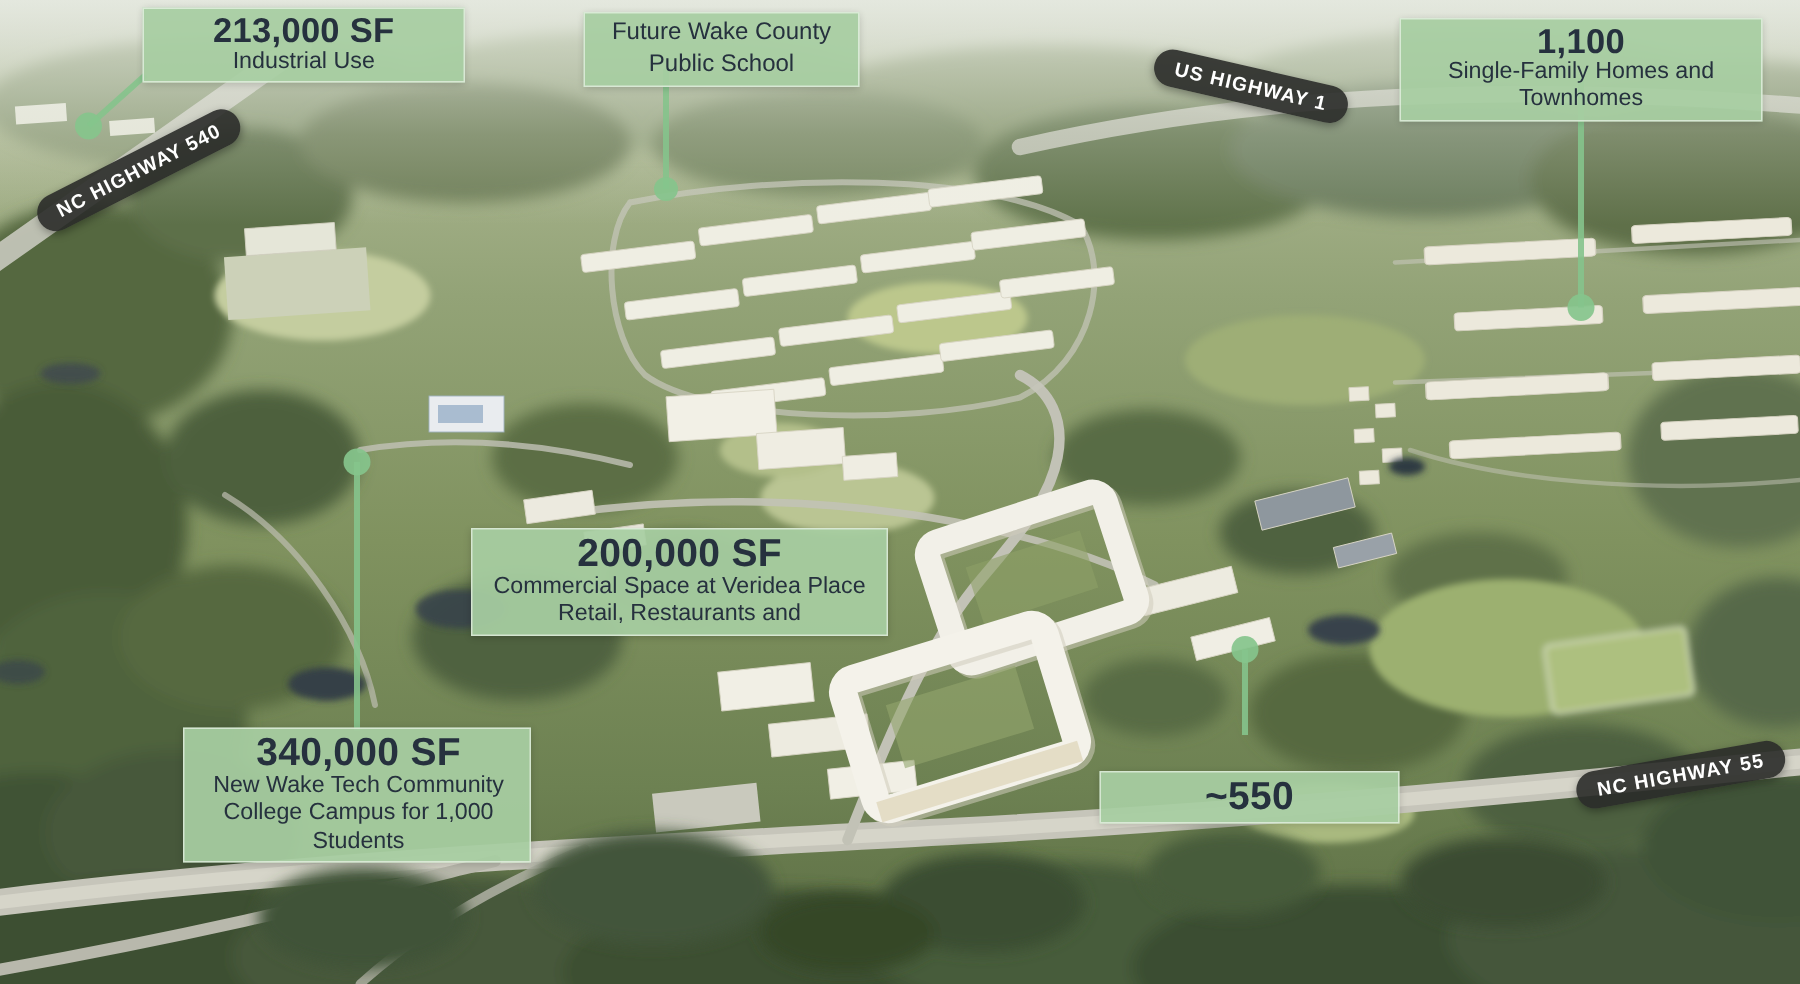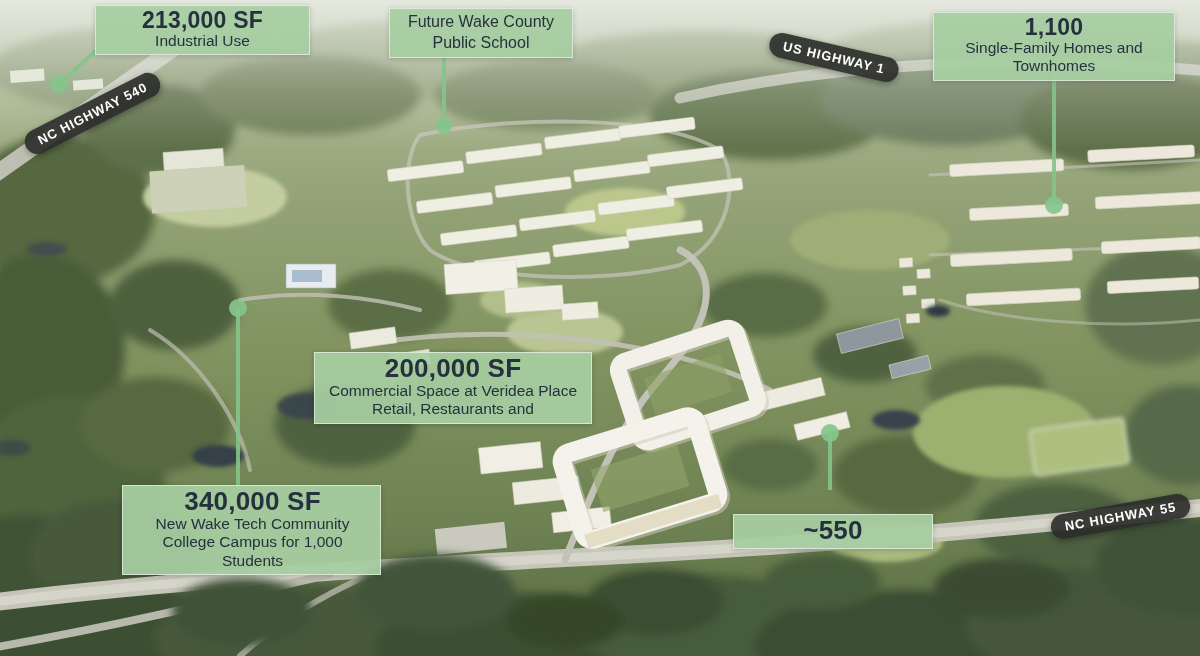--- a/index.html
+++ b/index.html
@@ -265,21 +265,21 @@
     <div class="headline">1,100</div>
     <div class="line">Single-Family Homes and Townhomes</div>
   </div>
 
   <div class="callout c-big" style="left:314px;top:352px;width:278px;">
     <div class="headline">200,000 SF</div>
     <div class="line">Commercial Space at Veridea Place</div>
     <div class="line">Retail, Restaurants and</div>
   </div>
 
-  <div class="callout c-big" style="left:122px;top:485px;width:259px;padding-left:10px;">
+  <div class="callout c-big" style="left:122px;top:485px;width:232px;padding-left:10px;">
     <div class="headline">340,000 SF</div>
     <div class="line">New Wake Tech Community</div>
     <div class="line">College Campus for 1,000 Students</div>
   </div>
 
   <div class="callout c-big" style="left:733px;top:514px;width:200px;">
     <div class="headline">~550</div>
   </div>
 
   <div class="banner" style="left:18px;top:101px;transform:rotate(-27deg);">NC HIGHWAY 540</div>

